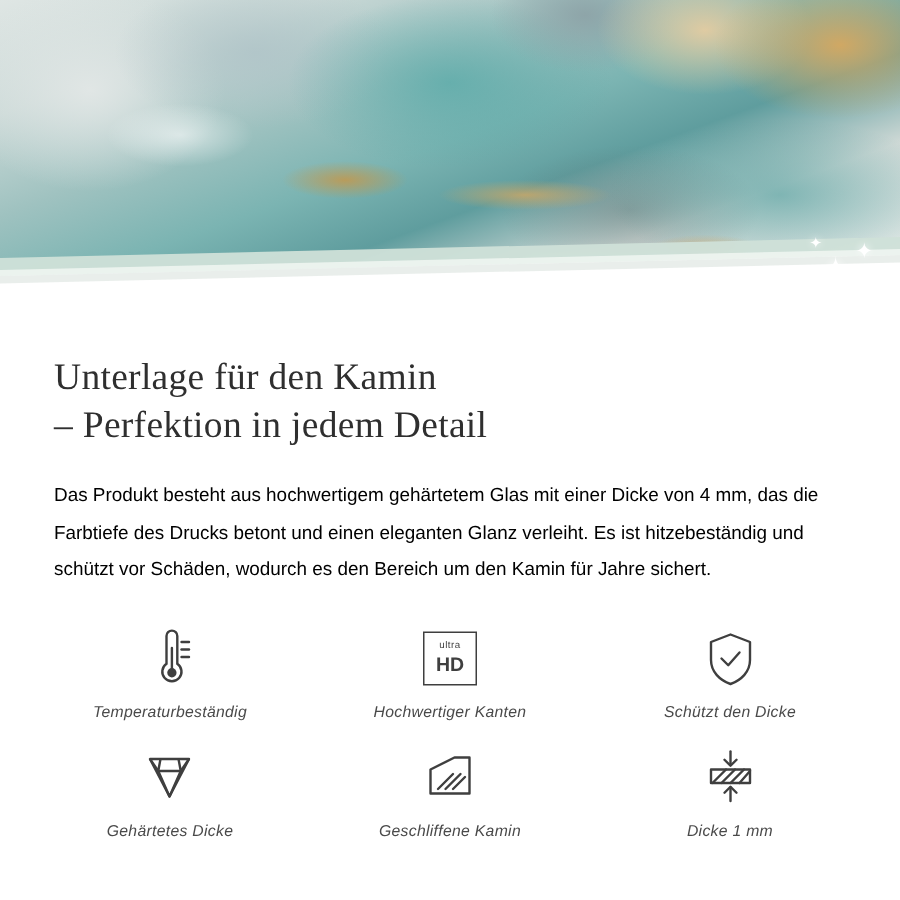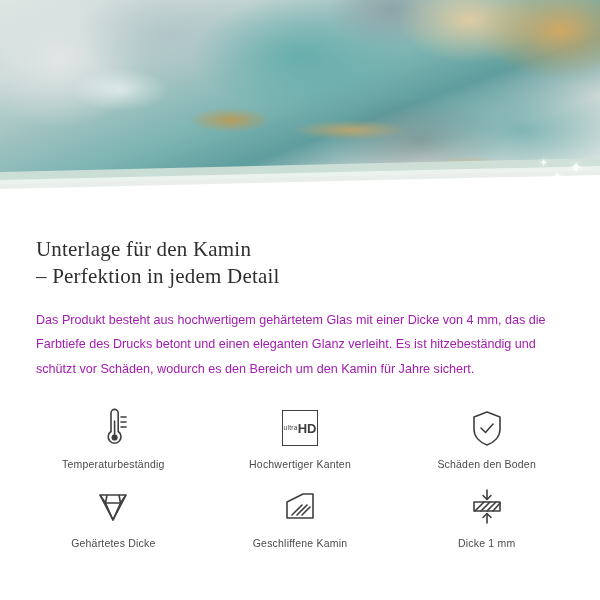--- a/index.html
+++ b/index.html
@@ -78,31 +78,31 @@
   .sparkle.s3 { right: 52px; bottom: 50px; font-size: 10px; }
 
   
   .content {
     padding: 18px 36px 0 36px;
   }
   h1.headline {
     margin: 0;
     font-family: "Liberation Serif", serif;
     font-weight: 400;
-    font-size: 21px;
+    font-size: 25px;
     line-height: 1.28;
     color: #2f2f2f;
     letter-spacing: 0.2px;
     white-space: pre-line;
   }
   p.body-text {
     margin: 18px 0 0 0;
     font-size: 12.6px;
     line-height: 1.95;
-    color: #a21caf;
+    color: #000000;
     max-width: 530px;
   }
 
   
   .features {
     margin-top: 24px;
     padding: 0 20px;
     display: grid;
     grid-template-columns: repeat(3, 1fr);
     grid-row-gap: 14px;
@@ -118,26 +118,28 @@
     display: flex;
     align-items: center;
     justify-content: center;
   }
   .feature-label {
     margin-top: 7px;
     font-size: 10.5px;
     color: #4a4a4a;
     text-align: center;
     letter-spacing: 0.2px;
+    font-style: italic;
   }
   .hd-box {
     width: 34px;
     height: 34px;
     border: 1.6px solid #3f3f3f;
     display: flex;
+    flex-direction: column;
     align-items: center;
     justify-content: center;
     line-height: 1;
   }
   .hd-box .ultra {
     font-size: 6.5px;
     letter-spacing: 0.3px;
     color: #3f3f3f;
   }
   .hd-box .hd {
@@ -204,21 +206,21 @@
       <div class="feature-label">Hochwertiger Kanten</div>
     </div>
 
     <div class="feature">
       <div class="feature-icon">
         <svg width="40" height="42" viewBox="0 0 40 42" xmlns="http://www.w3.org/2000/svg" fill="none" stroke="#3f3f3f" stroke-width="1.6" stroke-linejoin="round" stroke-linecap="round">
           <path d="M20 5 L33 10 v12 c0 8 -6 13.5 -13 16 c-7 -2.5 -13 -8 -13 -16 V10 Z"></path>
           <polyline points="14,21 18.5,25.5 26,17"></polyline>
         </svg>
       </div>
-      <div class="feature-label">Schäden den Boden</div>
+      <div class="feature-label">Schützt den Dicke</div>
     </div>
 
     <div class="feature">
       <div class="feature-icon">
         <svg width="42" height="40" viewBox="0 0 42 40" xmlns="http://www.w3.org/2000/svg" fill="none" stroke="#3f3f3f" stroke-width="1.6" stroke-linejoin="round">
           <path d="M8 8 H34 L21 33 Z"></path>
           <path d="M8 8 L13.5 16 H28.5 L34 8"></path>
           <path d="M13.5 16 L21 33 L28.5 16"></path>
           <path d="M15 8 L13.5 16 M27 8 L28.5 16"></path>
         </svg>

